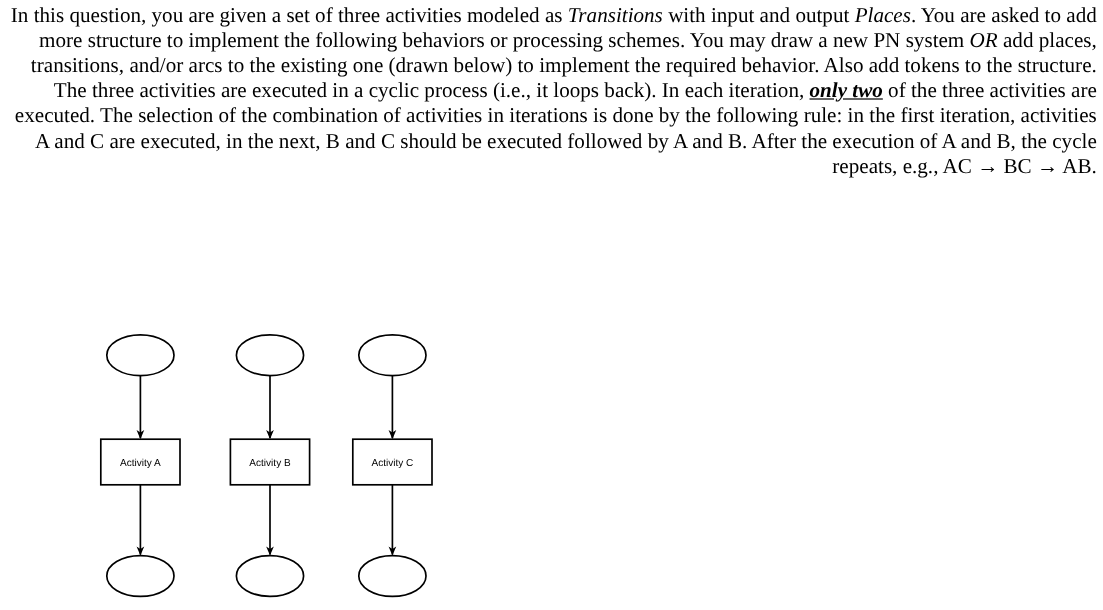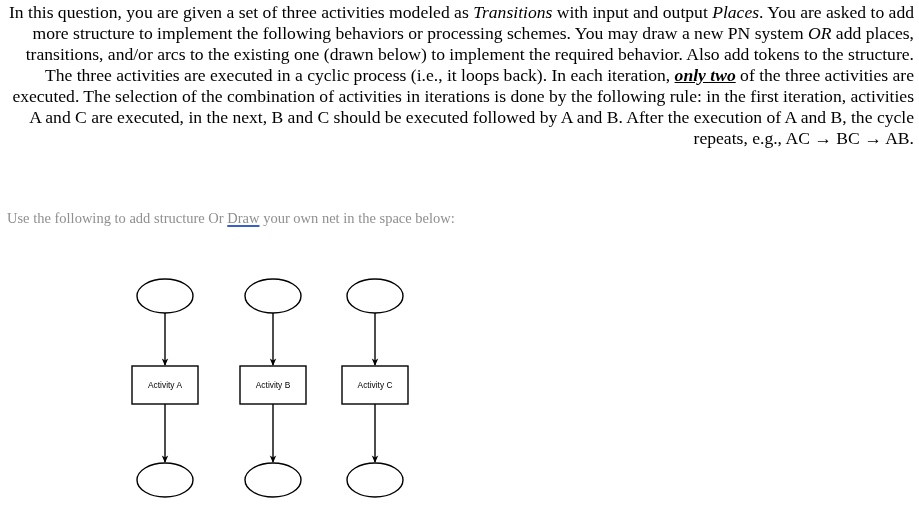--- a/index.html
+++ b/index.html
@@ -58,44 +58,40 @@
     text-decoration-thickness: 1.5px;
   }
 
   
   .net {
     position: absolute;
     left: 0;
     top: 262px;
     width: 735px;
     height: 246px;
-    margin-left: 48px;
   }
   .net svg {
     display: block;
   }
   .node-label {
     font-family: "Liberation Sans", "DejaVu Sans", sans-serif;
     font-size: 8.4px;
     fill: #000000;
   }
 </style>
 </head>
 <body>
 
 <div class="page">
 
   <div class="prose">
     <p class="para"><span>In this question, you are given a set of three activities modeled as </span><span class="it">Transitions</span><span> with input and output </span><span class="it">Places</span><span>. You are asked to add more structure to implement the following behaviors or processing schemes.  You may draw a new PN system </span><span class="it">OR</span><span> add places, transitions, and/or arcs to the existing one (drawn below) to implement the required behavior. Also add tokens to the structure.</span></p>
     <p class="para para-2"><span>The three activities are executed in a </span><span class="bd">cyclic process</span><span> (i.e., it loops back). In each iteration, </span><span class="bdit">only two</span><span> of the three activities are executed. The selection of the combination of activities in iterations is done </span><span class="bd">by the following rule:</span><span> in the first iteration, activities A and C are executed, in the next, B and C should be executed followed by A and B. After the execution of A and B, the cycle repeats, e.g., AC → BC → AB.</span></p>
   </div>
 
-  <div class="instruction">
-    <span>Use the following to add structure Or </span><span class="draw-word">Draw</span><span> your own net in the space below:</span>
-  </div>
 
   <div class="net">
     <svg width="919" height="246" viewBox="0 0 919 246" xmlns="http://www.w3.org/2000/svg">
       <defs>
         <marker id="arrowhead" markerWidth="9" markerHeight="9" refX="7.2" refY="3.6" orient="auto" markerUnits="userSpaceOnUse">
           <path d="M0.6,0.4 L8.2,3.6 L0.6,6.8 L2.6,3.6 Z" fill="#000000"></path>
         </marker>
       </defs>
       <g id="net-columns">
           <g>

